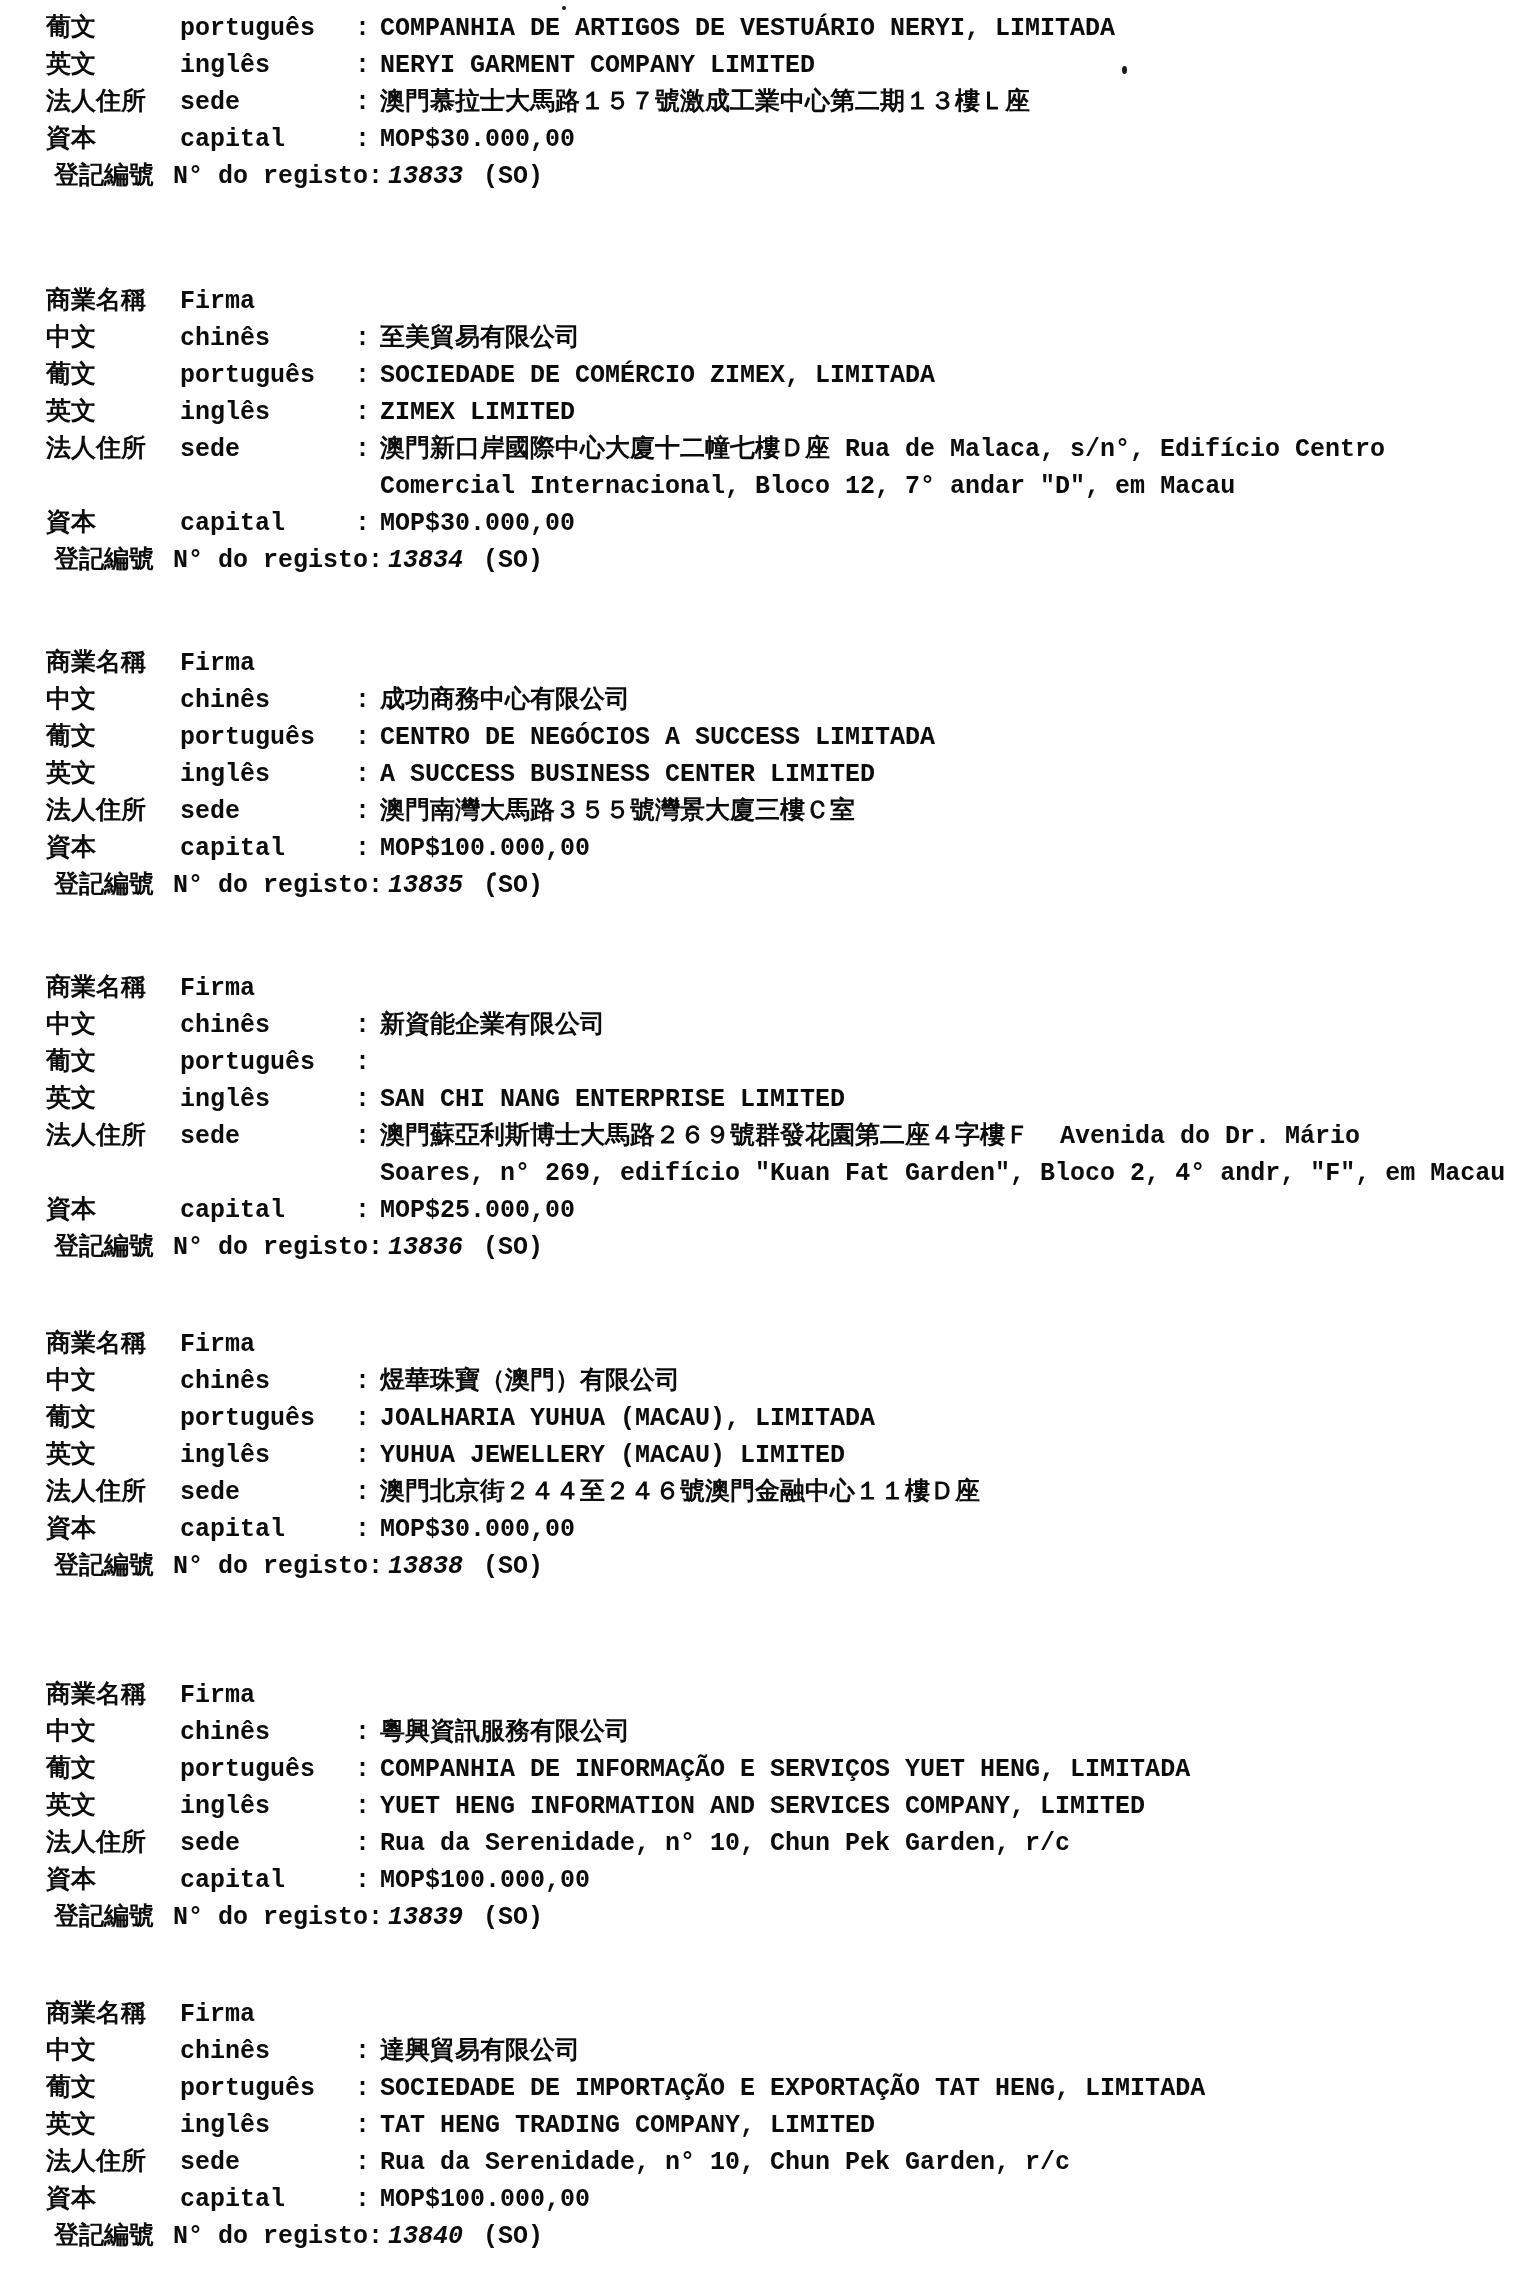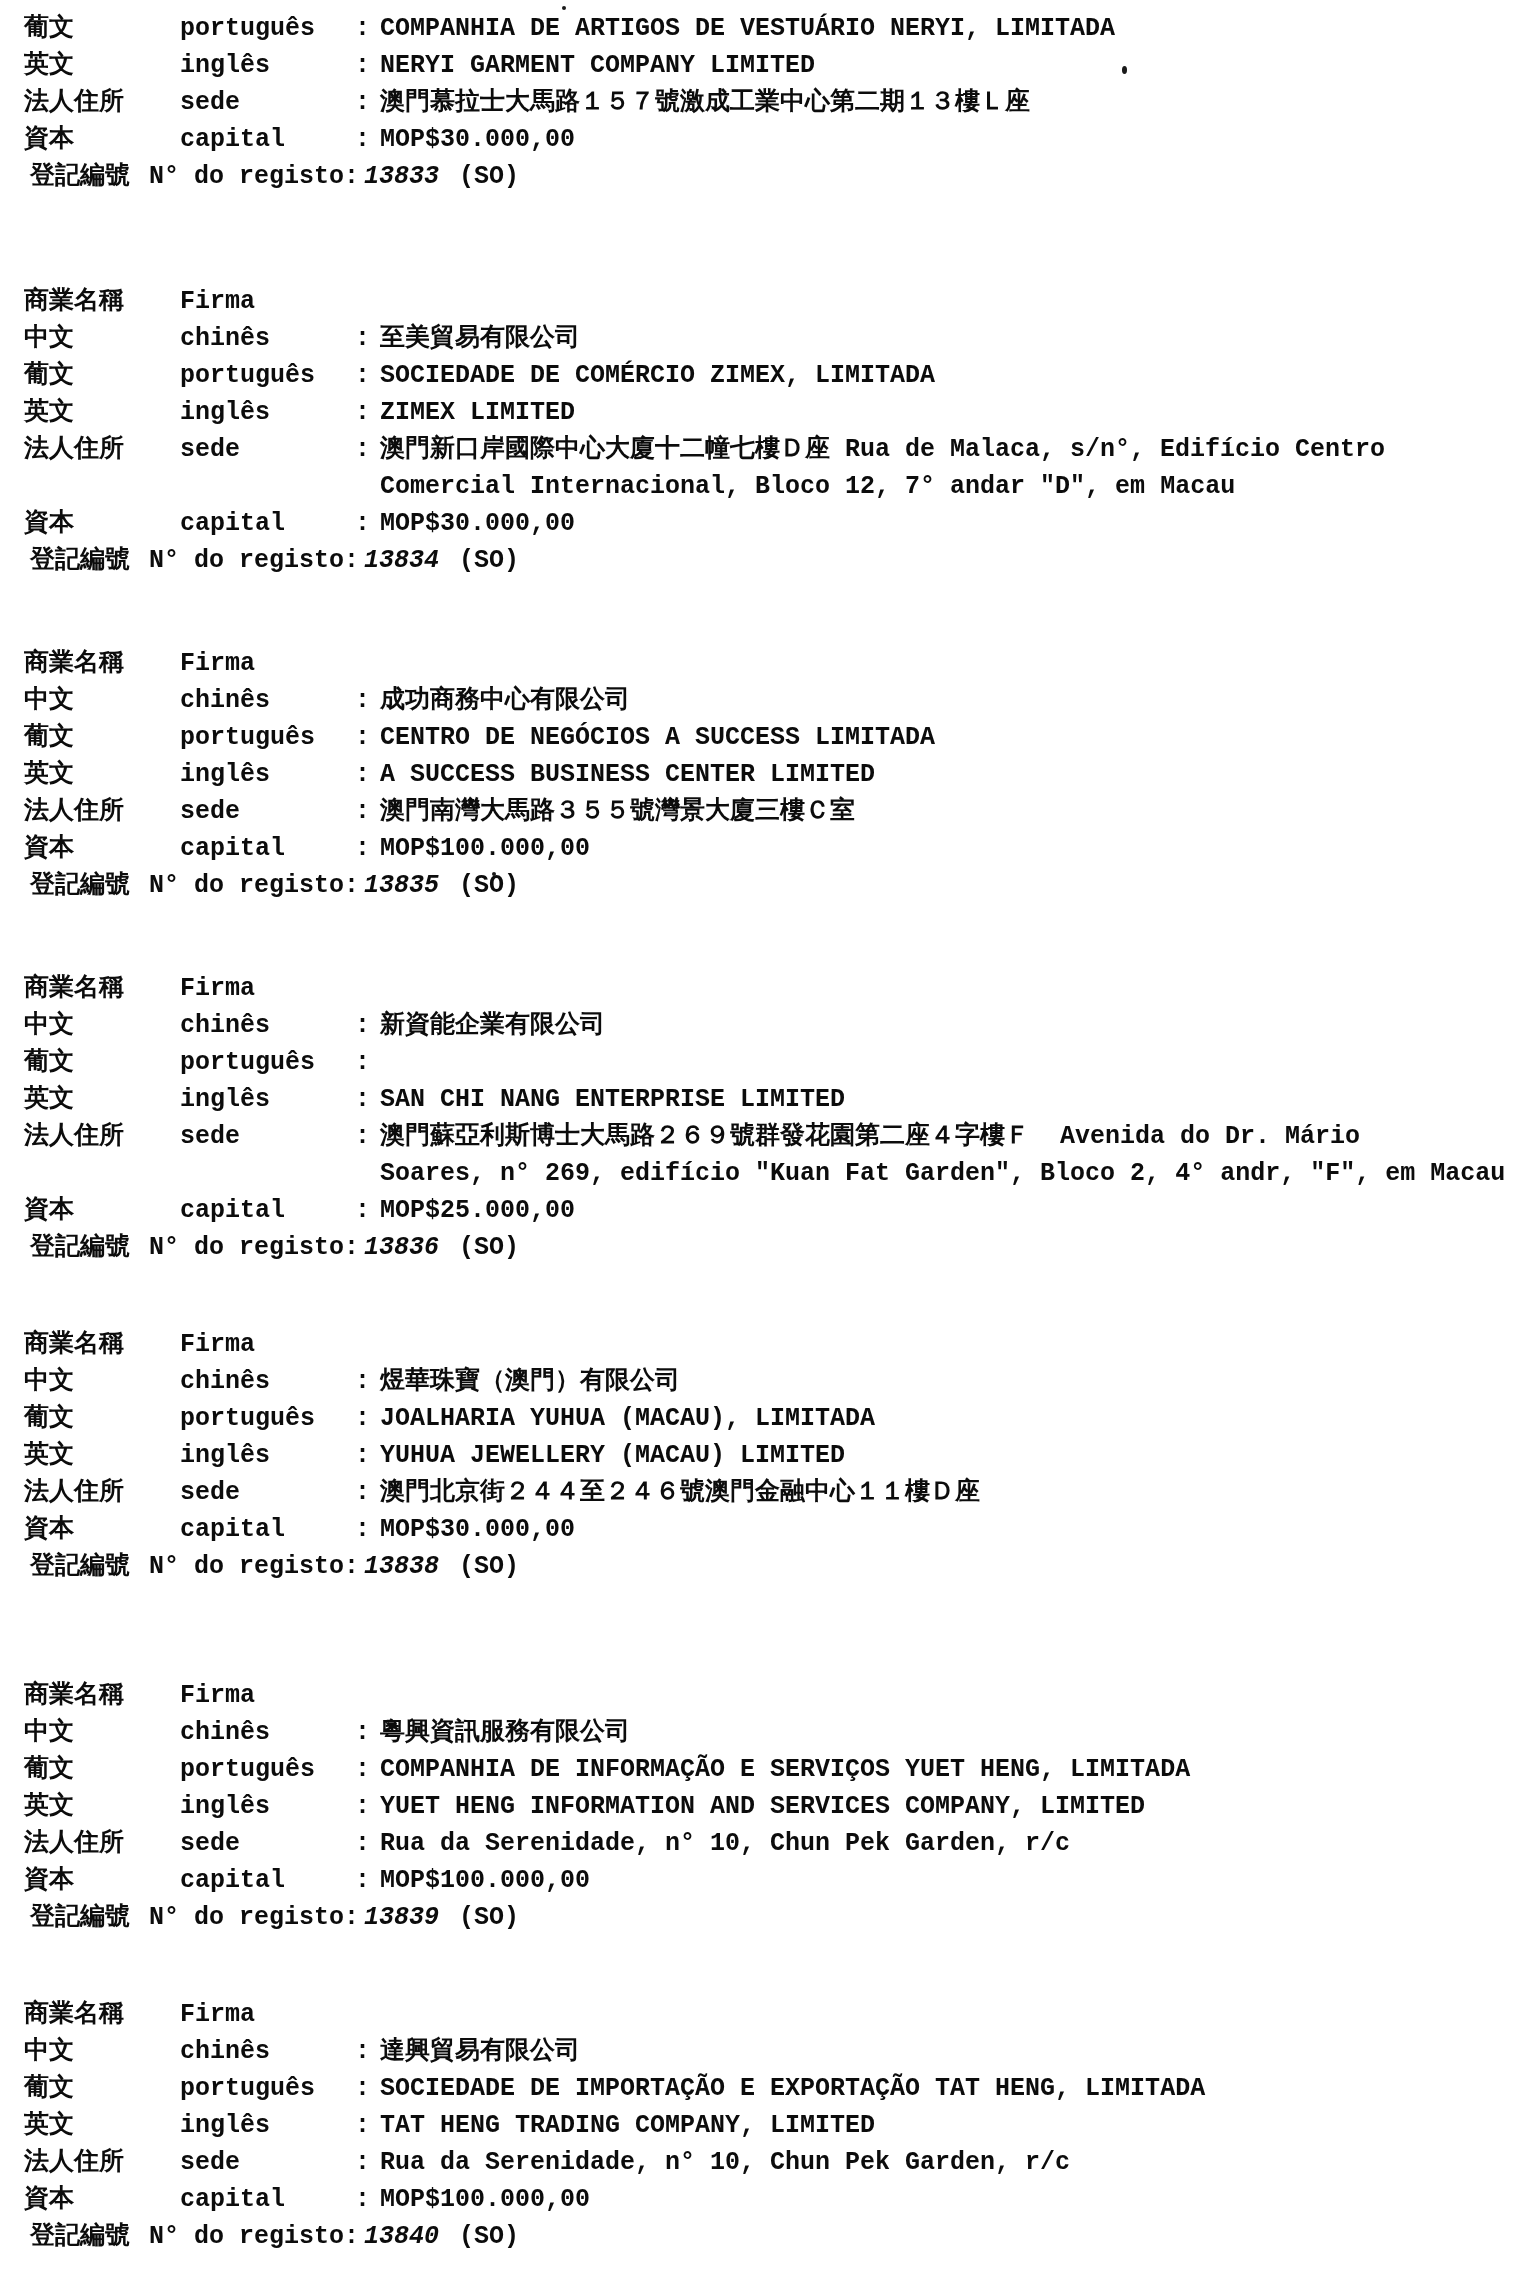--- a/index.html
+++ b/index.html
@@ -31,21 +31,21 @@
   .record:nth-child(7) { margin-top: 60px; }
   .row {
     display: flex;
     align-items: baseline;
     line-height: 37px;
     min-height: 37px;
   }
   .c1 {
     box-sizing: border-box;
     width: 180px;
-    padding-left: 24px;
+    padding-left: 46px;
     flex: 0 0 auto;
     white-space: nowrap;
   }
   .row.indent .c1 { }
   .c2 {
     box-sizing: border-box;
     width: 175px;
     flex: 0 0 auto;
     white-space: nowrap;
   }
@@ -58,20 +58,21 @@
     white-space: pre-wrap;
     padding-right: 20px;
   }
   
   .reg-zh {
     box-sizing: border-box;
     width: 149px;
     padding-left: 30px;
     flex: 0 0 auto;
     white-space: nowrap;
+    margin-left: 24px;
   }
   .reg-label { flex: 0 0 auto; white-space: nowrap; }
   .reg-number { margin-left: 5px; flex: 0 0 auto; font-style: italic; }
   .reg-suffix { margin-left: 20px; flex: 0 0 auto; }
   
   .noise {
     position: absolute;
     background: #1a1a1a;
     border-radius: 50%;
   }

